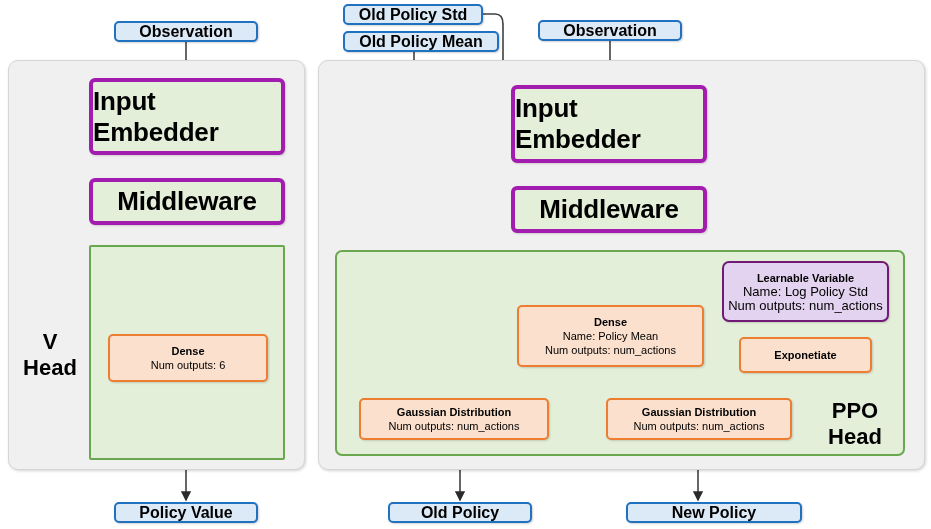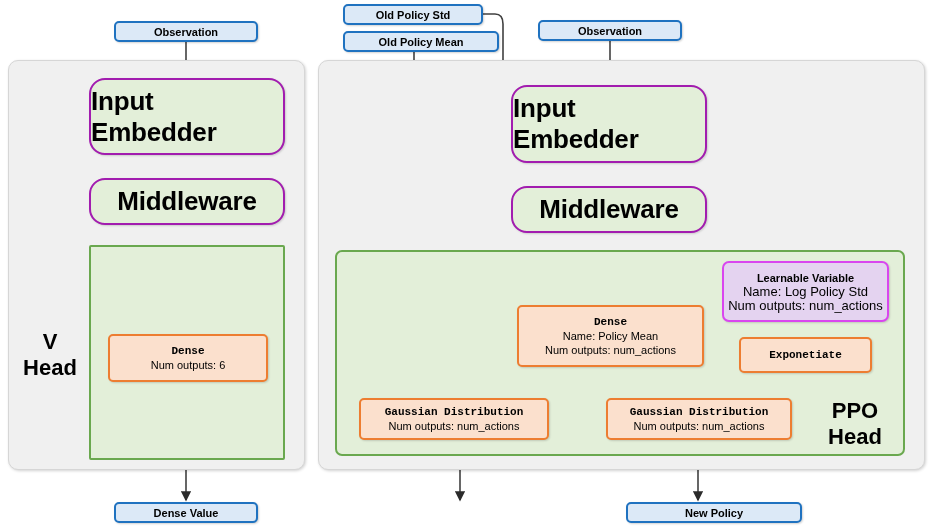--- a/index.html
+++ b/index.html
@@ -33,22 +33,22 @@
   }
   .group-flat {
     background: #e3efd9;
     border: 2px solid #6aa84f;
     border-radius: 2px;
   }
 
   
   .green-box {
     background: #e3efd9;
-    border: 2px solid #a21caf;
-    border-radius: 16px;
+    border: 4px solid #a21caf;
+    border-radius: 6px;
     display: flex;
     align-items: center;
     justify-content: center;
     box-shadow: 1px 1px 2px rgba(0,0,0,0.15);
   }
   .green-box span {
     font-size: 26px;
     font-weight: bold;
     color: #000000;
     letter-spacing: -0.2px;
@@ -63,32 +63,31 @@
     flex-direction: column;
     align-items: center;
     justify-content: center;
     box-shadow: 1px 1px 2px rgba(0,0,0,0.15);
   }
   .orange-box .t1 {
     font-size: 11px;
     font-weight: bold;
     color: #000;
     line-height: 14px;
-    font-family: Liberation Mono, monospace;
   }
   .orange-box .t2 {
     font-size: 11px;
     color: #000;
     line-height: 14px;
   }
 
   
   .purple-box {
     background: #e4d3f0;
-    border: 2px solid #d946ef;
+    border: 2px solid #701a75;
     border-radius: 7px;
     display: flex;
     flex-direction: column;
     align-items: center;
     justify-content: center;
     box-shadow: 1px 1px 2px rgba(0,0,0,0.15);
   }
   .purple-box .t1 {
     font-size: 11px;
     font-weight: bold;
@@ -105,21 +104,21 @@
   .blue-box {
     background: #dce9f7;
     border: 2px solid #1f72c0;
     border-radius: 5px;
     display: flex;
     align-items: center;
     justify-content: center;
     box-shadow: 1px 1px 2px rgba(0,0,0,0.18);
   }
   .blue-box span {
-    font-size: 11px;
+    font-size: 16px;
     font-weight: bold;
     color: #000;
     text-align: center;
   }
 
   
   .head-label {
     display: flex;
     flex-direction: column;
     align-items: center;
@@ -199,21 +198,21 @@
     <div class="t1">Dense</div>
     <div class="t2">Num outputs: 6</div>
   </div>
 
   <div class="abs head-label" style="left:14px; top:320px; width:72px; height:70px;">
     <div>V</div>
     <div>Head</div>
   </div>
 
   <div class="abs blue-box" style="left:114px; top:502px; width:144px; height:21px;">
-    <span>Dense Value</span>
+    <span>Policy Value</span>
   </div>
 
   <div class="abs blue-box" style="left:343px; top:4px; width:140px; height:21px;">
     <span>Old Policy Std</span>
   </div>
 
   <div class="abs blue-box" style="left:343px; top:31px; width:156px; height:21px;">
     <span>Old Policy Mean</span>
   </div>
 
@@ -253,18 +252,21 @@
   <div class="abs orange-box" style="left:606px; top:398px; width:186px; height:42px;">
     <div class="t1">Gaussian Distribution</div>
     <div class="t2">Num outputs: num_actions</div>
   </div>
 
   <div class="abs head-label" style="left:812px; top:393px; width:86px; height:62px;">
     <div>PPO</div>
     <div>Head</div>
   </div>
 
+  <div class="abs blue-box" style="left:388px; top:502px; width:144px; height:21px;">
+    <span>Old Policy</span>
+  </div>
 
   <div class="abs blue-box" style="left:626px; top:502px; width:176px; height:21px;">
     <span>New Policy</span>
   </div>
 
 </div>
 
 </body></html>

